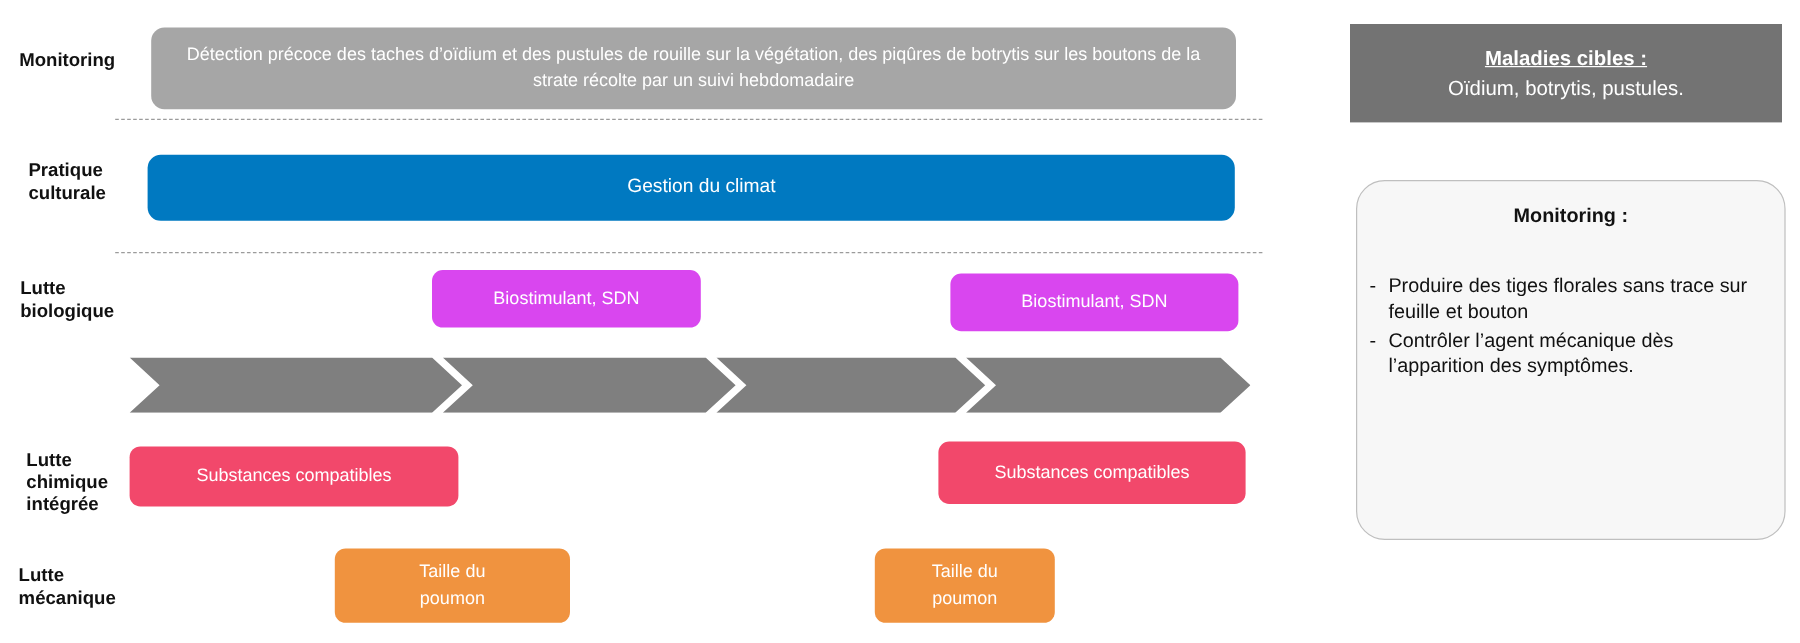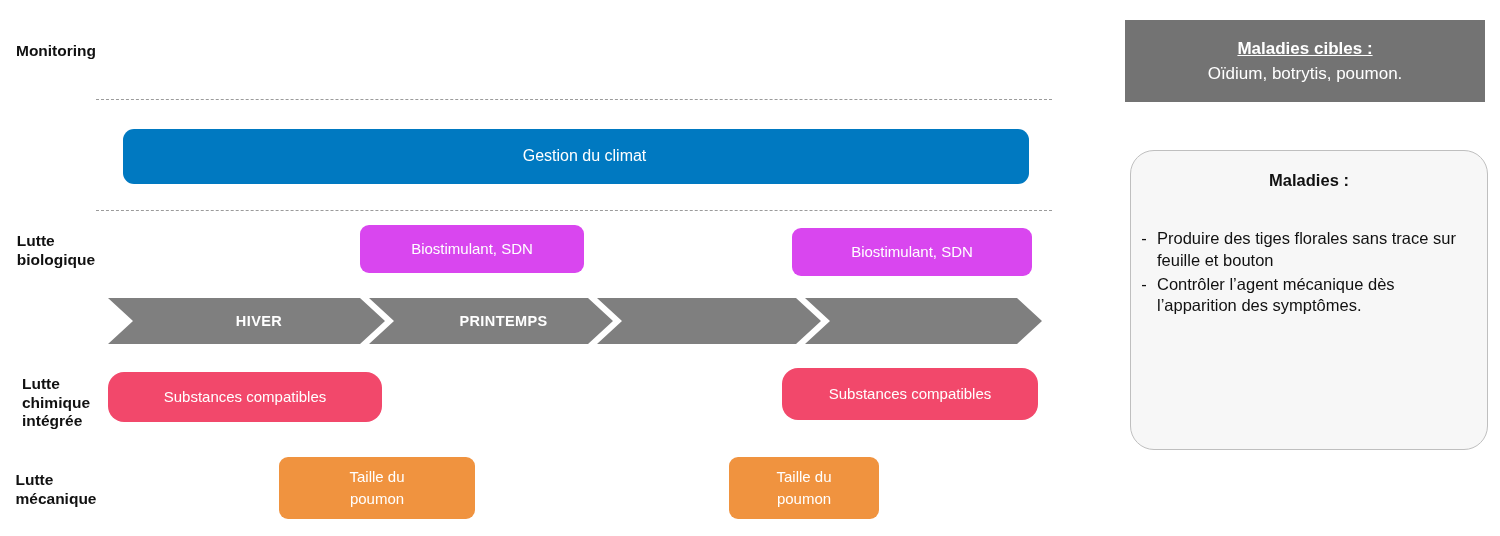--- a/index.html
+++ b/index.html
@@ -62,21 +62,20 @@
     font-size: 16px;
     border-radius: 11px;
   }
   .pill-bio {
     background: #d946ef;
     font-size: 15px;
   }
   .pill-chim {
     background: #f2486b;
     font-size: 15px;
-    border-radius: 16px;
   }
   .pill-meca {
     background: #f0933f;
     font-size: 15px;
     line-height: 1.45;
     white-space: pre-line;
     margin-left: 14px;
   }
 
   
@@ -155,23 +154,26 @@
   }
   .obj-text { flex: 1 1 auto; padding-right: 18px; }
 </style>
 </head>
 <body>
 
 <div id="canvas">
 
   <div class="abs row-label" style="left:0px; top:36px; width:112px; height:30px;">Monitoring</div>
 
+  <div class="abs pill pill-monitoring" style="left:126px; top:23px; width:904px; height:68px;">Détection précoce des taches d’oïdium et des pustules de rouille sur la végétation, des piqûres de botrytis sur les boutons de la strate récolte par un suivi hebdomadaire</div>
 
   <div class="abs dashed-sep" style="left:96px; top:99px; width:956px;"></div>
 
+  <div class="abs row-label" style="left:0px; top:128px; width:112px; height:50px;">Pratique
+culturale</div>
 
   <div class="abs pill pill-climat" style="left:123px; top:129px; width:906px; height:55px;padding-left:29px;">Gestion du climat</div>
 
   <div class="abs dashed-sep" style="left:96px; top:210px; width:956px;"></div>
 
   <div class="abs row-label" style="left:0px; top:226px; width:112px; height:50px;">Lutte
 biologique</div>
 
   <div class="abs pill pill-bio" style="left:360px; top:225px; width:224px; height:48px;">Biostimulant, SDN</div>
 
@@ -182,22 +184,20 @@
 
       <polygon points="0,0 252,0 277,23 252,46 0,46 25,23" fill="#7f7f7f"></polygon>
 
       <polygon points="261,0 480,0 505,23 480,46 261,46 286,23" fill="#7f7f7f"></polygon>
 
       <polygon points="489,0 688,0 713,23 688,46 489,46 514,23" fill="#7f7f7f"></polygon>
 
       <polygon points="697,0 909,0 934,23 909,46 697,46 722,23" fill="#7f7f7f"></polygon>
     </svg>
 
-    <div class="season-label" style="left:25px; width:252px;">HIVER</div>
-    <div class="season-label" style="left:286px; width:219px;">PRINTEMPS</div>
     <div class="season-label" style="left:514px; width:199px;margin-top:40px;">ETE</div>
   </div>
 
   <div class="abs row-label" style="left:0px; top:372px; width:112px; height:62px;">Lutte
 chimique
 intégrée</div>
 
   <div class="abs pill pill-chim" style="left:108px; top:372px; width:274px; height:50px;">Substances compatibles</div>
 
   <div class="abs pill pill-chim" style="left:782px; top:368px; width:256px; height:52px;">Substances compatibles</div>
@@ -206,25 +206,25 @@
 mécanique</div>
 
   <div class="abs pill pill-meca" style="left:265px; top:457px; width:196px; height:62px;">Taille du
 poumon</div>
 
   <div class="abs pill pill-meca" style="left:715px; top:457px; width:150px; height:62px;">Taille du
 poumon</div>
 
   <div class="abs panel-maladies" style="left:1125px; top:20px; width:360px; height:82px;">
     <div class="heading">Maladies cibles :</div>
-    <div class="body">Oïdium, botrytis, poumon.</div>
+    <div class="body">Oïdium, botrytis, pustules.</div>
   </div>
 
   <div class="abs panel-objectifs" style="left:1130px; top:150px; width:358px; height:300px;">
-    <div class="heading">Maladies :</div>
+    <div class="heading">Monitoring :</div>
     <ul class="obj-list">
       <li>
         <span class="obj-dash">-</span>
         <span class="obj-text">Produire des tiges florales sans trace sur feuille et bouton</span>
       </li>
       <li>
         <span class="obj-dash">-</span>
         <span class="obj-text">Contrôler l’agent mécanique dès l’apparition des symptômes.</span>
       </li>
     </ul>

